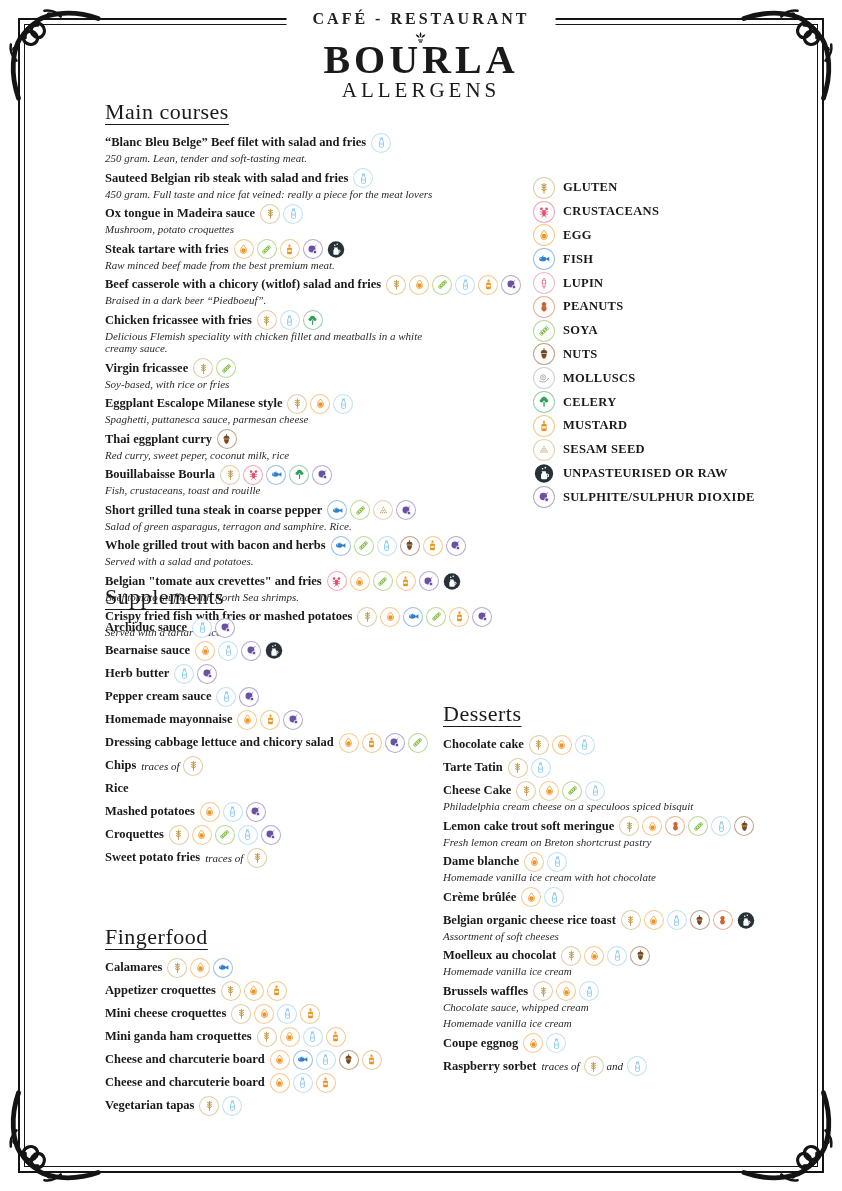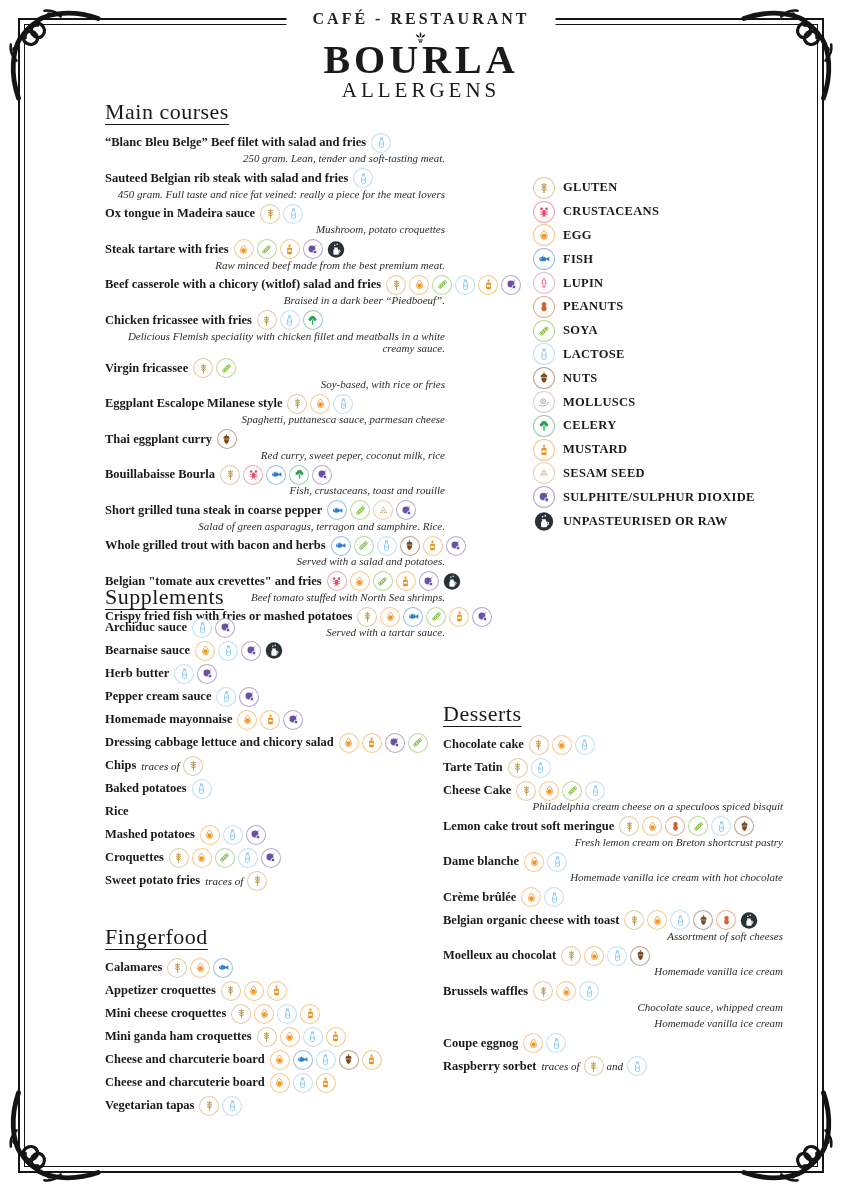--- a/index.html
+++ b/index.html
@@ -19,21 +19,21 @@
   
   .header{
     position:absolute;top:6px;left:50%;transform:translateX(-50%);
     background:#fff;padding:4px 26px 2px;text-align:center;z-index:5;white-space:nowrap;
   }
   .tagline{font-size:16px;letter-spacing:3px;font-weight:bold;color:#222;}
   .fleur{margin:1px auto 0;height:11px;}
   .title{font-size:40px;letter-spacing:4px;font-weight:bold;line-height:1.0;margin-top:0px;}
   .subtitle{font-size:21px;letter-spacing:4px;font-weight:normal;margin-top:-2px;}
   
-  .section{position:absolute;text-align:right;}
+  .section{position:absolute;}
   .section-title{
     font-size:22px;letter-spacing:0.5px;margin:0 0 8px 0;font-weight:normal;
     text-decoration:underline;text-underline-offset:5px;text-decoration-thickness:1px;
     width:max-content;
   }
   .item{margin-bottom:4px;}
   .line1{display:flex;align-items:center;white-space:nowrap;height:19px;}
   .dish-name{font-weight:bold;font-size:12.5px;margin-right:5px;flex-shrink:0;}
   .dish-note{font-style:italic;font-size:11px;margin-right:4px;color:#222;}
   .dish-desc{font-style:italic;font-size:11px;line-height:12.5px;color:#2b2b2b;max-width:340px;white-space:normal;}
@@ -662,30 +662,20 @@
             <rect x="9.2" y="3.2" width="5.6" height="17.6" rx="2.8" fill="none" stroke="#72B52E" stroke-width="1.5"></rect>
             <circle cx="12" cy="7.3" r="1.9" fill="#72B52E"></circle>
             <circle cx="12" cy="12" r="1.9" fill="#72B52E"></circle>
             <circle cx="12" cy="16.7" r="1.9" fill="#72B52E"></circle>
           </g>
         </svg>
       </span>
       <span class="legend-label">SOYA</span>
     </div>
     <div class="legend-row">
-      <span class="al-icon" style="border-color: rgba(127, 195, 234, 0.5);">
-        <svg viewBox="0 0 24 24">
-          <rect x="9.6" y="2.8" width="4.8" height="2.2" rx="0.6" fill="#7FC3EA"></rect>
-          <path d="M10 5.5 h4 v2.2 l1.6 3 v8.6 a1.6 1.6 0 0 1 -1.6 1.6 h-4 a1.6 1.6 0 0 1 -1.6 -1.6 v-8.6 l1.6 -3 Z" fill="none" stroke="#7FC3EA" stroke-width="1.5"></path>
-          <rect x="9.2" y="12" width="5.6" height="4.6" fill="#7FC3EA" opacity="0.4"></rect>
-        </svg>
-      </span>
-      <span class="legend-label">LACTOSE</span>
-    </div>
-    <div class="legend-row">
       <span class="al-icon" style="border-color: rgba(122, 74, 30, 0.5);">
         <svg viewBox="0 0 24 24">
           <path d="M6.3 10.6 C6.3 6.8 8.9 4.8 12 4.8 s5.7 2 5.7 5.8 Z" fill="#7A4A1E"></path>
           <path d="M12 4.6 V2.8" stroke="#7A4A1E" stroke-width="1.6" stroke-linecap="round"></path>
           <path d="M7.3 11.6 h9.4 c0 4.6 -2.6 8 -4.7 8.6 -2.1 -0.6 -4.7 -4 -4.7 -8.6 Z" fill="#7A4A1E"></path>
         </svg>
       </span>
       <span class="legend-label">NUTS</span>
     </div>
     <div class="legend-row">
@@ -734,41 +724,41 @@
           <circle cx="15.6" cy="12.5" r="1.25" fill="#CBA76E"></circle>
           <circle cx="6.8" cy="15.6" r="1.25" fill="#CBA76E"></circle>
           <circle cx="10.2" cy="15.6" r="1.25" fill="#CBA76E"></circle>
           <circle cx="13.8" cy="15.6" r="1.25" fill="#CBA76E"></circle>
           <circle cx="17.2" cy="15.6" r="1.25" fill="#CBA76E"></circle>
         </svg>
       </span>
       <span class="legend-label">SESAM SEED</span>
     </div>
     <div class="legend-row">
-      <span class="al-icon" style="border-color: rgba(106, 81, 163, 0.5);">
-        <svg viewBox="0 0 24 24">
-          <path d="M15.5 7.5 l3 -3" stroke="#6A51A3" stroke-width="1.4" stroke-linecap="round"></path>
-          <circle cx="11" cy="11" r="6.4" fill="#6A51A3"></circle>
-          <circle cx="16.6" cy="16.6" r="3.4" fill="#6A51A3" stroke="#fff" stroke-width="1.5"></circle>
-        </svg>
-      </span>
-      <span class="legend-label">SULPHITE/SULPHUR DIOXIDE</span>
-    </div>
-    <div class="legend-row">
       <span class="al-icon raw" style="border-color: rgba(38, 50, 56, 0.5);">
         <svg viewBox="0 0 24 24">
           <circle cx="12" cy="12" r="11" fill="#263238"></circle>
           <circle cx="10.3" cy="6.3" r="1" fill="#fff"></circle>
           <circle cx="13.6" cy="5" r="1" fill="#fff"></circle>
           <path d="M9 9.3 h5.2 v1.6 l1.5 2.2 v4.4 a1.4 1.4 0 0 1 -1.4 1.4 h-4.4 a1.4 1.4 0 0 1 -1.4 -1.4 v-4.4 l1.5 -2.2 Z" fill="#fff"></path>
           <path d="M15.7 12.6 c2.3 0.2 2.3 3.4 0 3.6" stroke="#fff" stroke-width="1.3" fill="none"></path>
         </svg>
       </span>
       <span class="legend-label">UNPASTEURISED OR RAW</span>
     </div>
+    <div class="legend-row">
+      <span class="al-icon" style="border-color: rgba(106, 81, 163, 0.5);">
+        <svg viewBox="0 0 24 24">
+          <path d="M15.5 7.5 l3 -3" stroke="#6A51A3" stroke-width="1.4" stroke-linecap="round"></path>
+          <circle cx="11" cy="11" r="6.4" fill="#6A51A3"></circle>
+          <circle cx="16.6" cy="16.6" r="3.4" fill="#6A51A3" stroke="#fff" stroke-width="1.5"></circle>
+        </svg>
+      </span>
+      <span class="legend-label">SULPHITE/SULPHUR DIOXIDE</span>
+    </div>
   </div>
 <div class="section" id="sec-supplements" style="left:105px; top:584px; width:340px;">
     <h2 class="section-title">Supplements</h2>
     <div class="item">
       <div class="line1">
         <span class="dish-name">Archiduc sauce</span>
         <span class="al-icon" style="border-color: rgba(127, 195, 234, 0.5);">
           <svg viewBox="0 0 24 24">
             <rect x="9.6" y="2.8" width="4.8" height="2.2" rx="0.6" fill="#7FC3EA"></rect>
             <path d="M10 5.5 h4 v2.2 l1.6 3 v8.6 a1.6 1.6 0 0 1 -1.6 1.6 h-4 a1.6 1.6 0 0 1 -1.6 -1.6 v-8.6 l1.6 -3 Z" fill="none" stroke="#7FC3EA" stroke-width="1.5"></path>
@@ -925,32 +915,20 @@
         <span class="al-icon" style="border-color: rgba(196, 156, 74, 0.5);">
           <svg viewBox="0 0 24 24">
             <path d="M12 21V4" stroke="#C49C4A" stroke-width="1.7" stroke-linecap="round"></path>
             <path d="M12 8.5L8.5 6M12 8.5L15.5 6M12 12.5L8.5 10M12 12.5L15.5 10M12 16.5L8.5 14M12 16.5L15.5 14" stroke="#C49C4A" stroke-width="2" stroke-linecap="round"></path>
           </svg>
         </span>
       </div>
     </div>
     <div class="item">
       <div class="line1">
-        <span class="dish-name">Baked potatoes</span>
-        <span class="al-icon" style="border-color: rgba(127, 195, 234, 0.5);">
-          <svg viewBox="0 0 24 24">
-            <rect x="9.6" y="2.8" width="4.8" height="2.2" rx="0.6" fill="#7FC3EA"></rect>
-            <path d="M10 5.5 h4 v2.2 l1.6 3 v8.6 a1.6 1.6 0 0 1 -1.6 1.6 h-4 a1.6 1.6 0 0 1 -1.6 -1.6 v-8.6 l1.6 -3 Z" fill="none" stroke="#7FC3EA" stroke-width="1.5"></path>
-            <rect x="9.2" y="12" width="5.6" height="4.6" fill="#7FC3EA" opacity="0.4"></rect>
-          </svg>
-        </span>
-      </div>
-    </div>
-    <div class="item">
-      <div class="line1">
         <span class="dish-name">Rice</span>
       </div>
     </div>
     <div class="item">
       <div class="line1">
         <span class="dish-name">Mashed potatoes</span>
         <span class="al-icon" style="border-color: rgba(242, 148, 31, 0.5);">
           <svg viewBox="0 0 24 24">
             <path d="M12 3.6 C8.8 7.2 6.5 10.8 6.5 14 a5.5 5.5 0 0 0 11 0 C17.5 10.8 15.2 7.2 12 3.6 Z" fill="none" stroke="#F2941F" stroke-width="1.5"></path>
             <circle cx="12" cy="13.8" r="4" fill="#F2941F"></circle>
@@ -1386,21 +1364,21 @@
           <svg viewBox="0 0 24 24">
             <rect x="9.6" y="2.8" width="4.8" height="2.2" rx="0.6" fill="#7FC3EA"></rect>
             <path d="M10 5.5 h4 v2.2 l1.6 3 v8.6 a1.6 1.6 0 0 1 -1.6 1.6 h-4 a1.6 1.6 0 0 1 -1.6 -1.6 v-8.6 l1.6 -3 Z" fill="none" stroke="#7FC3EA" stroke-width="1.5"></path>
             <rect x="9.2" y="12" width="5.6" height="4.6" fill="#7FC3EA" opacity="0.4"></rect>
           </svg>
         </span>
       </div>
     </div>
     <div class="item">
       <div class="line1">
-        <span class="dish-name">Belgian organic cheese with toast</span>
+        <span class="dish-name">Belgian organic cheese rice toast</span>
         <span class="al-icon" style="border-color: rgba(196, 156, 74, 0.5);">
           <svg viewBox="0 0 24 24">
             <path d="M12 21V4" stroke="#C49C4A" stroke-width="1.7" stroke-linecap="round"></path>
             <path d="M12 8.5L8.5 6M12 8.5L15.5 6M12 12.5L8.5 10M12 12.5L15.5 10M12 16.5L8.5 14M12 16.5L15.5 14" stroke="#C49C4A" stroke-width="2" stroke-linecap="round"></path>
           </svg>
         </span>
         <span class="al-icon" style="border-color: rgba(242, 148, 31, 0.5);">
           <svg viewBox="0 0 24 24">
             <path d="M12 3.6 C8.8 7.2 6.5 10.8 6.5 14 a5.5 5.5 0 0 0 11 0 C17.5 10.8 15.2 7.2 12 3.6 Z" fill="none" stroke="#F2941F" stroke-width="1.5"></path>
             <circle cx="12" cy="13.8" r="4" fill="#F2941F"></circle>

